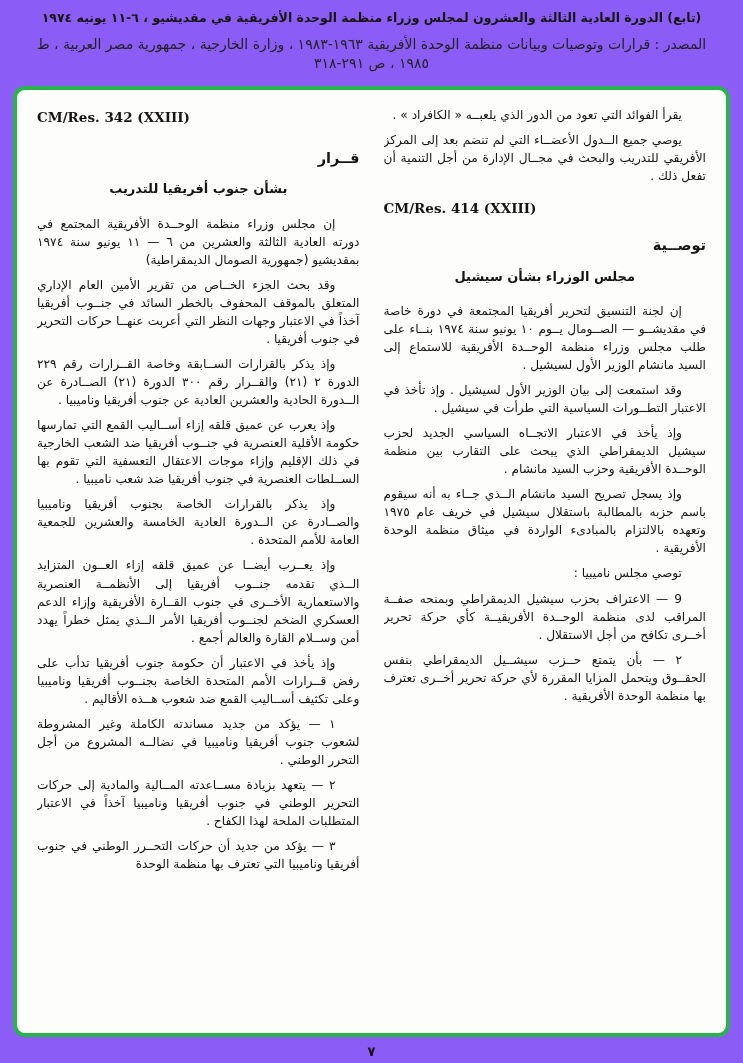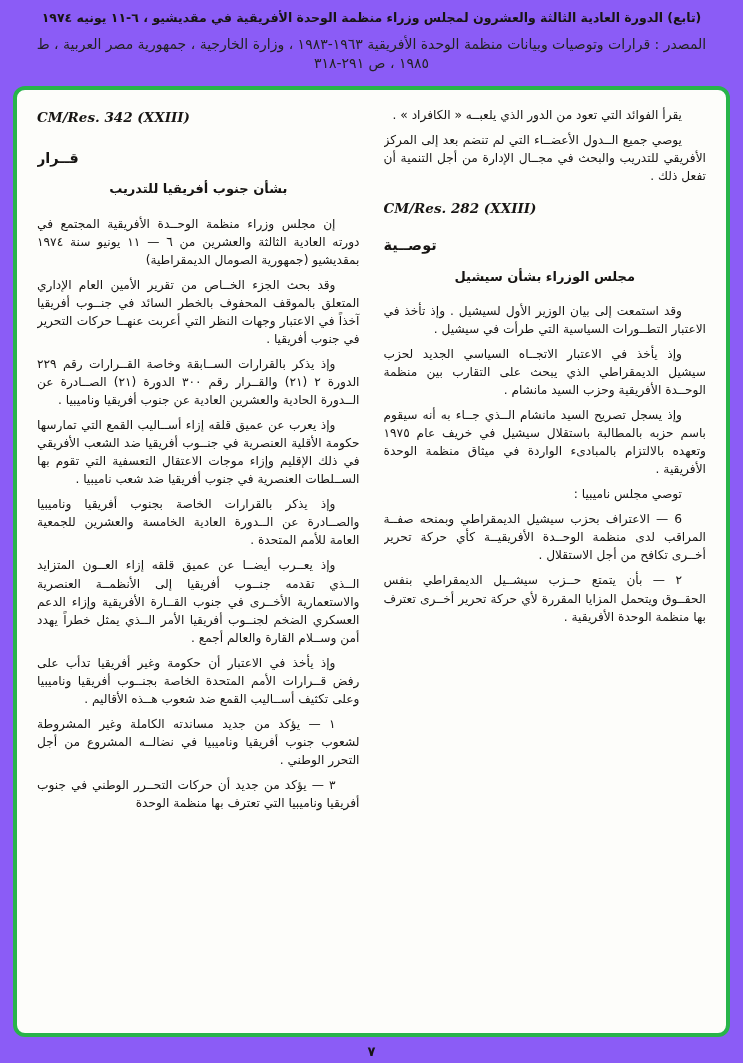--- a/index.html
+++ b/index.html
@@ -39,25 +39,24 @@
     flex: 1 1 0; direction: rtl; text-align: justify;
     font-size: 12.2px; line-height: 1.48;
     overflow: hidden;
   }
   .col p { margin-bottom: 7px; text-indent: 24px; }
   .res-number {
     direction: ltr; text-align: left;
     font-family: "DejaVu Serif", serif;
     font-weight: 700; font-size: 13.5px;
     margin: 2px 0 16px;
-    font-style: italic;
   }
   .col-start .res-number { margin-bottom: 20px; }
   .doc-title {
-    text-align: left; font-weight: 700; font-size: 14.5px;
+    text-align: right; font-weight: 700; font-size: 14.5px;
     margin: 8px 0 10px; text-indent: 0;
   }
   .doc-subtitle {
     text-align: center; font-weight: 700; font-size: 13px;
     margin-bottom: 16px; text-indent: 0;
   }
   .mid-res { margin-top: 14px; }
   
   .page-number {
     position: absolute; bottom: 4px; left: 0; right: 0;
@@ -74,45 +73,47 @@
     <div class="line2">المصدر : قرارات وتوصيات وبيانات منظمة الوحدة الأفريقية ١٩٦٣-١٩٨٣ ، وزارة الخارجية ، جمهورية مصر العربية ، ط ١٩٨٥ ، ص ٢٩١-٣١٨</div>
   </div>
 
   <div class="doc-frame">
     <div class="columns">
 
       <div class="col">
         <p>يقرأ الفوائد التي تعود من الدور الذي يلعبــه « الكافراد » .</p>
         <p>يوصي جميع الــدول الأعضــاء التي لم تنضم بعد إلى المركز الأفريقي للتدريب والبحث في مجــال الإدارة من أجل التنمية أن تفعل ذلك .</p>
 
-        <div class="res-number mid-res">CM/Res. 282 (XXIII)</div>
+        <div class="res-number mid-res">CM/Res. 414 (XXIII)</div>
         <div class="doc-title">توصــية</div>
         <div class="doc-subtitle">مجلس الوزراء بشأن سيشيل</div>
 
+        <p>إن لجنة التنسيق لتحرير أفريقيا المجتمعة في دورة خاصة في مقديشــو — الصــومال يــوم ١٠ يونيو سنة ١٩٧٤ بنــاء على طلب مجلس وزراء منظمة الوحــدة الأفريقية للاستماع إلى السيد مانشام الوزير الأول لسيشيل .</p>
         <p>وقد استمعت إلى بيان الوزير الأول لسيشيل . وإذ تأخذ في الاعتبار التطــورات السياسية التي طرأت في سيشيل .</p>
         <p>وإذ يأخذ في الاعتبار الاتجــاه السياسي الجديد لحزب سيشيل الديمقراطي الذي يبحث على التقارب بين منظمة الوحــدة الأفريقية وحزب السيد مانشام .</p>
         <p>وإذ يسجل تصريح السيد مانشام الــذي جــاء به أنه سيقوم باسم حزبه بالمطالبة باستقلال سيشيل في خريف عام ١٩٧٥ وتعهده بالالتزام بالمبادىء الواردة في ميثاق منظمة الوحدة الأفريقية .</p>
         <p>توصي مجلس ناميبيا :</p>
-        <p>6 — الاعتراف بحزب سيشيل الديمقراطي وبمنحه صفــة المراقب لدى منظمة الوحــدة الأفريقيــة كأي حركة تحرير أخــرى تكافح من أجل الاستقلال .</p>
+        <p>9 — الاعتراف بحزب سيشيل الديمقراطي وبمنحه صفــة المراقب لدى منظمة الوحــدة الأفريقيــة كأي حركة تحرير أخــرى تكافح من أجل الاستقلال .</p>
         <p>٢ — بأن يتمتع حــزب سيشــيل الديمقراطي بنفس الحقــوق ويتحمل المزايا المقررة لأي حركة تحرير أخــرى تعترف بها منظمة الوحدة الأفريقية .</p>
       </div>
 
       <div class="col col-start">
         <div class="res-number">CM/Res. 342 (XXIII)</div>
         <div class="doc-title">قــرار</div>
         <div class="doc-subtitle">بشأن جنوب أفريقيا للتدريب</div>
 
         <p>إن مجلس وزراء منظمة الوحــدة الأفريقية المجتمع في دورته العادية الثالثة والعشرين من ٦ — ١١ يونيو سنة ١٩٧٤ بمقديشيو (جمهورية الصومال الديمقراطية)</p>
         <p>وقد بحث الجزء الخــاص من تقرير الأمين العام الإداري المتعلق بالموقف المحفوف بالخطر السائد في جنــوب أفريقيا آخذاً في الاعتبار وجهات النظر التي أعربت عنهــا حركات التحرير في جنوب أفريقيا .</p>
         <p>وإذ يذكر بالقرارات الســابقة وخاصة القــرارات رقم ٢٢٩ الدورة ٢ (٢١) والقــرار رقم ٣٠٠ الدورة (٢١) الصــادرة عن الــدورة الحادية والعشرين العادية عن جنوب أفريقيا وناميبيا .</p>
-        <p>وإذ يعرب عن عميق قلقه إزاء أســاليب القمع التي تمارسها حكومة الأقلية العنصرية في جنــوب أفريقيا ضد الشعب الأفريقي في ذلك الإقليم وإزاء موجات الاعتقال التعسفية التي تقوم بها الســلطات العنصرية في جنوب أفريقيا ضد شعب ناميبيا .</p>
+        <p>وإذ يعرب عن عميق قلقه إزاء أســاليب القمع التي تمارسها حكومة الأقلية العنصرية في جنــوب أفريقيا ضد الشعب الخارجية في ذلك الإقليم وإزاء موجات الاعتقال التعسفية التي تقوم بها الســلطات العنصرية في جنوب أفريقيا ضد شعب ناميبيا .</p>
         <p>وإذ يذكر بالقرارات الخاصة بجنوب أفريقيا وناميبيا والصــادرة عن الــدورة العادية الخامسة والعشرين للجمعية العامة للأمم المتحدة .</p>
         <p>وإذ يعــرب أيضــا عن عميق قلقه إزاء العــون المتزايد الــذي تقدمه جنــوب أفريقيا إلى الأنظمــة العنصرية والاستعمارية الأخــرى في جنوب القــارة الأفريقية وإزاء الدعم العسكري الضخم لجنــوب أفريقيا الأمر الــذي يمثل خطراً يهدد أمن وســلام القارة والعالم أجمع .</p>
-        <p>وإذ يأخذ في الاعتبار أن حكومة وغير أفريقيا تدأب على رفض قــرارات الأمم المتحدة الخاصة بجنــوب أفريقيا وناميبيا وعلى تكثيف أســاليب القمع ضد شعوب هــذه الأقاليم .</p>
+        <p>وإذ يأخذ في الاعتبار أن حكومة جنوب أفريقيا تدأب على رفض قــرارات الأمم المتحدة الخاصة بجنــوب أفريقيا وناميبيا وعلى تكثيف أســاليب القمع ضد شعوب هــذه الأقاليم .</p>
         <p>١ — يؤكد من جديد مساندته الكاملة وغير المشروطة لشعوب جنوب أفريقيا وناميبيا في نضالــه المشروع من أجل التحرر الوطني .</p>
+        <p>٢ — يتعهد بزيادة مســاعدته المــالية والمادية إلى حركات التحرير الوطني في جنوب أفريقيا وناميبيا آخذاً في الاعتبار المتطلبات الملحة لهذا الكفاح .</p>
         <p>٣ — يؤكد من جديد أن حركات التحــرر الوطني في جنوب أفريقيا وناميبيا التي تعترف بها منظمة الوحدة</p>
       </div>
 
     </div>
   </div>
 
   <div class="page-number">٧</div>
 
 </div>
 

